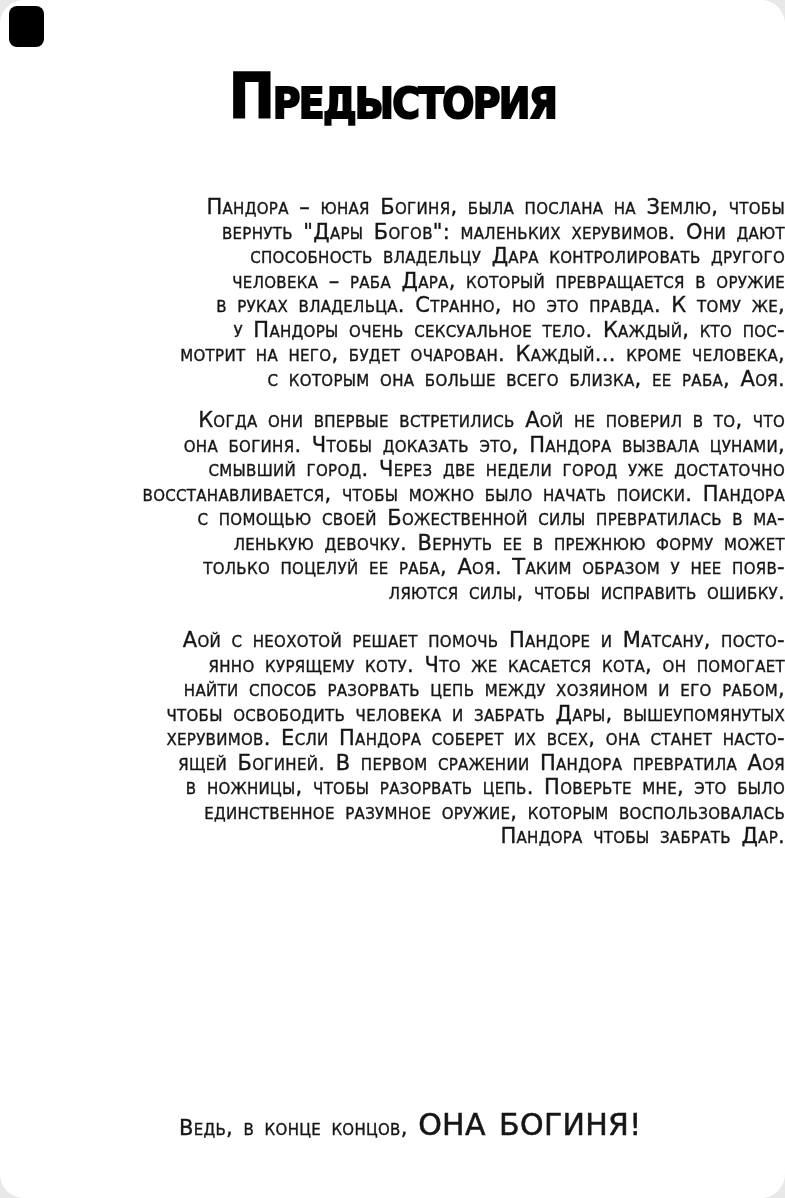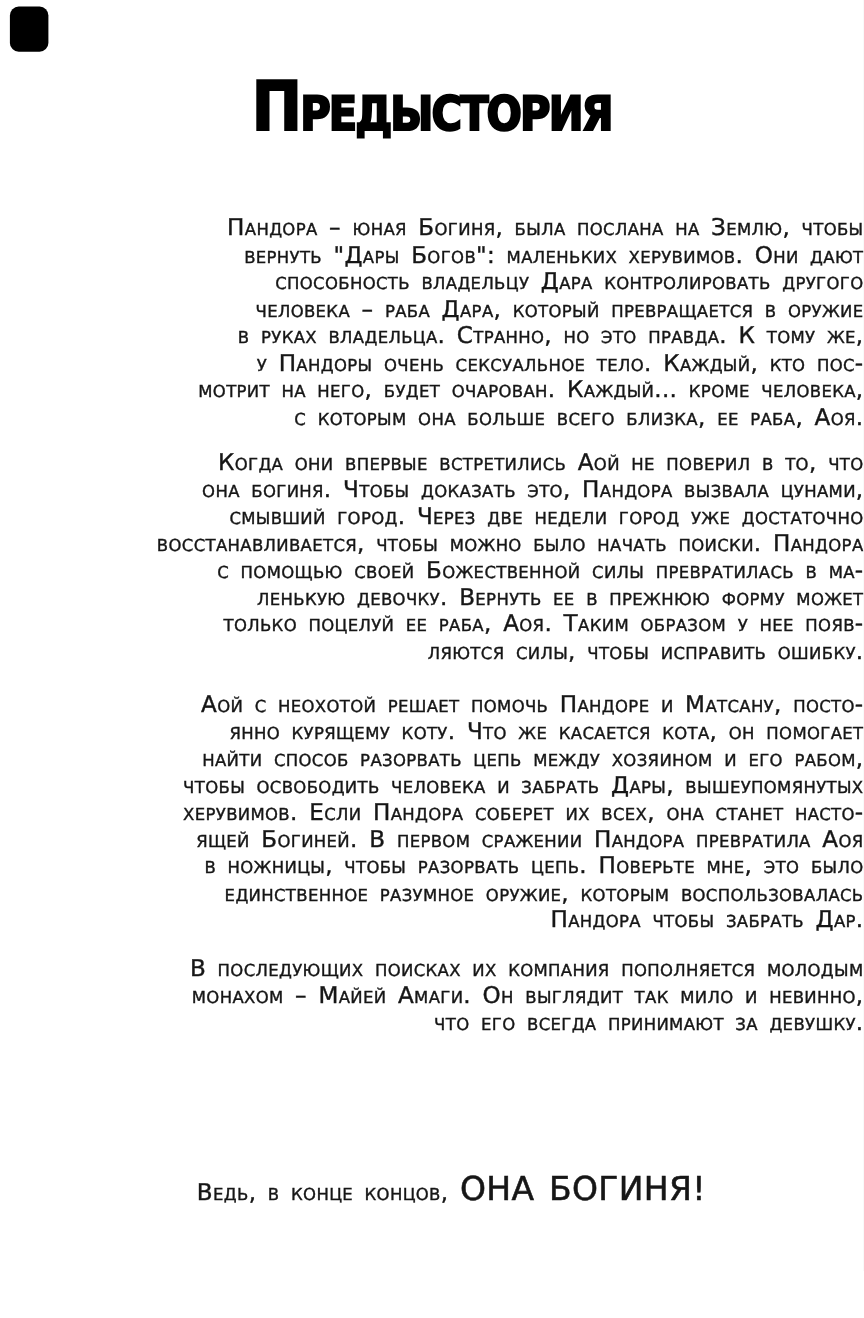--- a/index.html
+++ b/index.html
@@ -11,20 +11,21 @@
   body{background:#e8e8e8;}
   .page{
     position:relative;
     width:785px;
     height:1198px;
     margin:0 auto;
     background:var(--bg);
     color:var(--ink);
     font-family:"DejaVu Sans", sans-serif;
     overflow:hidden;
+    border-radius:24px;
   }
   .corner-mark{
     position:absolute;
     top:6px;
     left:9px;
     width:35px;
     height:41px;
     background:var(--accent);
     border-radius:8px;
   }
@@ -58,21 +59,21 @@
     white-space:pre;
     -webkit-text-stroke:.35px var(--ink);
   }
   #p1{top:195px;}
   #p2{top:408px;}
   #p3{top:628px;}
   #p4{top:868px;}
   #p5{top:963px;}
   .closing{
     position:absolute;
-    top:1031px;
+    top:1074px;
     left:0;
     width:785px;
     text-align:center;
     font-variant-caps:small-caps;
     line-height:34px;
     letter-spacing:.3px;
     word-spacing:3.5px;
     white-space:pre;
     -webkit-text-stroke:.35px var(--ink);
   }
@@ -103,19 +104,16 @@
 ляются силы, чтобы исправить ошибку.</div>
   <div class="para" id="p3">Аой с неохотой решает помочь Пандоре и Матсану, посто-
 янно курящему коту. Что же касается кота, он помогает
 найти способ разорвать цепь между хозяином и его рабом,
 чтобы освободить человека и забрать Дары, вышеупомянутых
 херувимов. Если Пандора соберет их всех, она станет насто-
 ящей Богиней. В первом сражении Пандора превратила Аоя
 в ножницы, чтобы разорвать цепь. Поверьте мне, это было
 единственное разумное оружие, которым воспользовалась
 Пандора чтобы забрать Дар.</div>
-  <div class="para" id="p4">В последующих поисках их компания пополняется молодым
-монахом – Майей Амаги. Он выглядит так мило и невинно,
-что его всегда принимают за девушку.</div>
   <div class="closing">
     <span class="closing-prefix">Ведь, в конце концов, </span><span class="closing-emphasis">ОНА БОГИНЯ!</span>
   </div>
 </div>
 
 </body></html>

